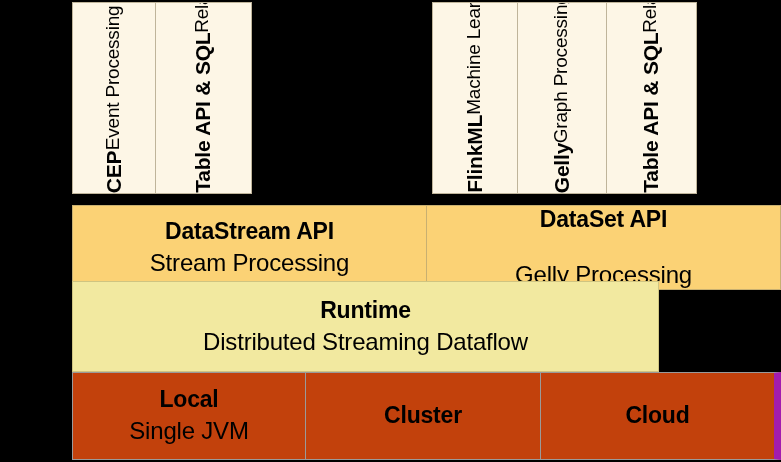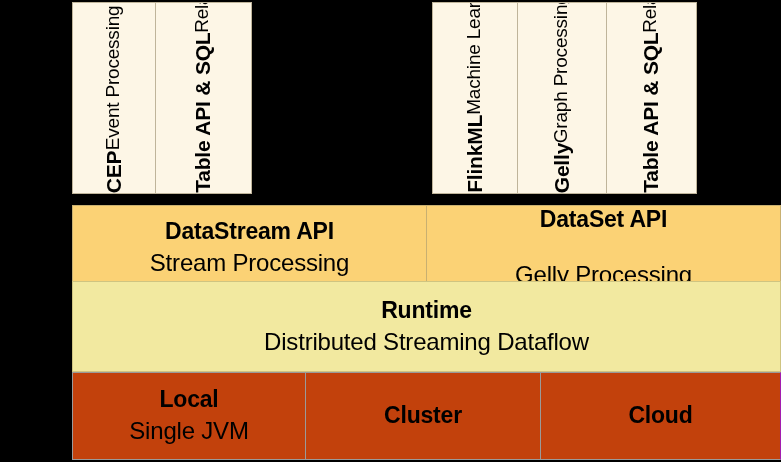--- a/index.html
+++ b/index.html
@@ -125,21 +125,21 @@
     line-height: 1.1;
     margin-top: 6px;
     letter-spacing: -0.2px;
   }
 
   
   .runtime-row {
     position: absolute;
     left: 72px;
     top: 281px;
-    width: 709px;
+    width: 587px;
     height: 91px;
     box-sizing: border-box;
     background: #F2E9A0;
     border: 1px solid #CFC481;
     display: flex;
     flex-direction: column;
     align-items: center;
     justify-content: center;
     color: #000000;
   }
@@ -158,21 +158,21 @@
     box-sizing: border-box;
     background: #c2410c;
     border: 1px solid #9A9A9A;
     border-right: none;
     display: flex;
     flex-direction: column;
     align-items: center;
     justify-content: center;
     color: #000000;
   }
-  .deploy-cell:last-child { border-right: 1px solid #a21caf; }
+  .deploy-cell:last-child { border-right: 7px solid #a21caf; }
   .deploy-cell.local   { width: 233px; }
   .deploy-cell.cluster { width: 235px; }
   .deploy-cell.cloud   { width: 241px; }
 </style>
 </head>
 <body>
 
 <div class="stage">
 
   <div class="lib-row">

